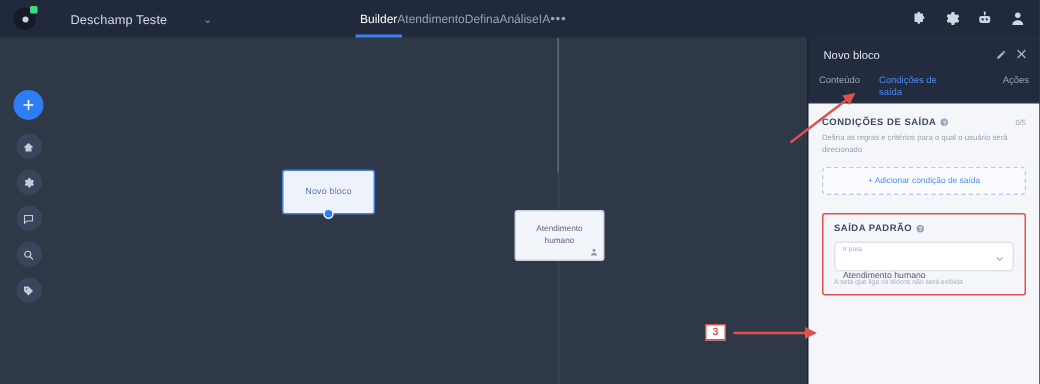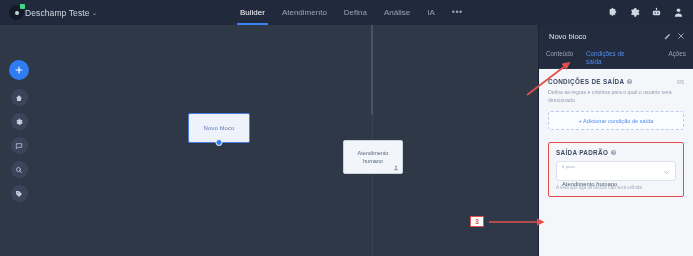--- a/index.html
+++ b/index.html
@@ -18,21 +18,21 @@
 
   
   #topbar {
     position: absolute; left: 0; top: 0;
     width: 693px; height: 25px;
     background: #202a3c;
     display: flex; align-items: center;
     z-index: 30;
   }
   #brand {
-    display: flex; align-items: center; gap: 1px;
+    display: flex; align-items: center; gap: 23px;
     padding-left: 9px; width: 240px;
   }
   #brand-logo {
     position: relative;
     width: 15px; height: 15px; border-radius: 50%;
     background: #141a26;
     display: flex; align-items: center; justify-content: center;
     flex: 0 0 auto;
   }
   #brand-logo::after {
@@ -46,21 +46,21 @@
   }
   #brand-name {
     color: #d4dae3; font-size: 8.5px; letter-spacing: .1px;
     white-space: nowrap;
   }
   #brand-caret {
     color: #8e9aab; font-size: 7px; margin-left: 1px;
   }
 
   #nav {
-    display: flex; align-items: center; gap: 17px;
+    display: flex; align-items: center; 
     height: 25px;
   }
   .nav-item {
     color: #97a3b4; font-size: 8px; line-height: 25px;
     height: 25px; position: relative; white-space: nowrap;
     cursor: pointer;
   }
   .nav-item.active { color: #ffffff; }
   .nav-item.active::after {
     content: ""; position: absolute; left: -3px; right: -3px; bottom: 0;

